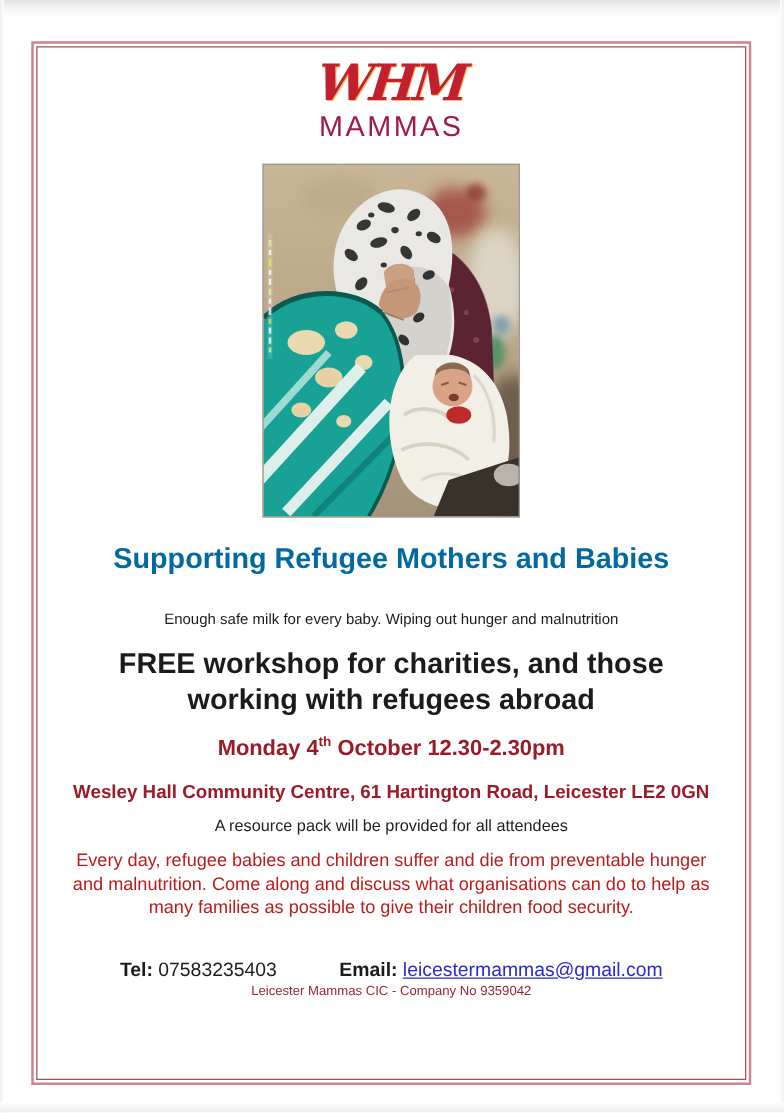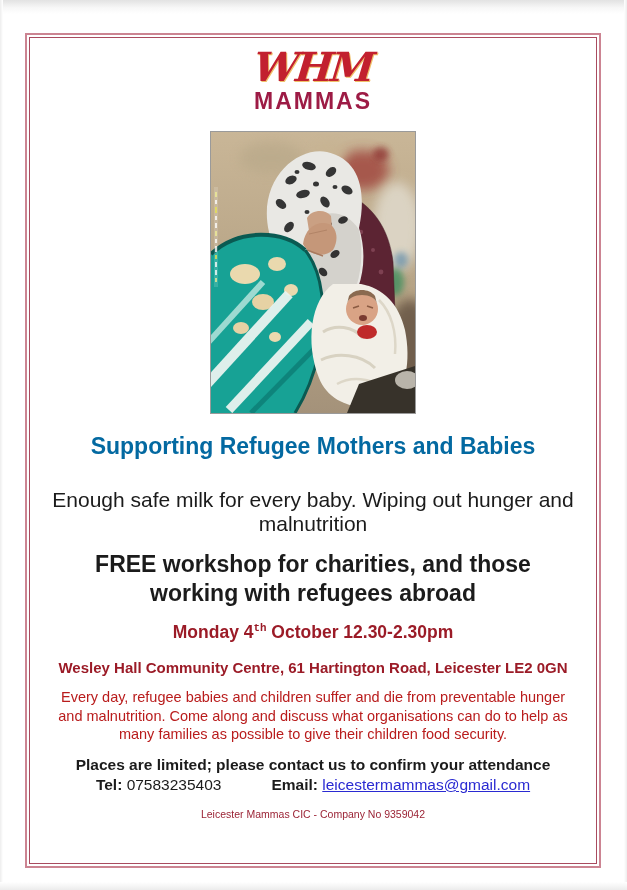--- a/index.html
+++ b/index.html
@@ -40,55 +40,55 @@
     margin-top:8px;
     font-family:"DejaVu Serif", serif;
     font-style:italic;font-weight:bold;
     font-size:40px;line-height:42px;
     letter-spacing:-3px;
     color:#c2202f;
     text-shadow:1px 1px 0 #f0c06a;
     transform:skewX(-6deg);
   }
   .logo-name{
-    font-size:23px;line-height:26px;font-weight:bold;
+    font-size:23px;line-height:26px;font-weight:normal;
     letter-spacing:2px;color:#9d1b45;
   }
 
   .photo{
     margin-top:17px;width:204px;height:281px;
     border:1px solid #9a9a9a;background:#bfae8f;position:relative;
   }
   .photo svg{display:block;width:100%;height:100%;}
 
   .title{
     margin-top:17px;font-size:23px;line-height:30px;
     font-weight:bold;color:#0369a1;
   }
-  .subtitle{margin-top:12px;font-size:21px;color:#1b1b1b;}
+  .subtitle{margin-top:12px;font-size:12px;color:#1b1b1b;}
   .workshop{
     margin-top:14px;font-size:23px;line-height:29px;
     font-weight:bold;color:#1b1b1b;max-width:500px;
   }
   .date-line{margin-top:14px;font-size:17.5px;font-weight:bold;color:#9b1b27;}
-  .date-line sup{font-size:62%;font-family:Liberation Mono, monospace;}
+  .date-line sup{font-size:62%;}
   .venue{margin-top:16px;font-size:15px;font-weight:bold;color:#9b1b27;}
   .note{margin-top:11px;font-size:13px;color:#222222;}
   .para{
     margin-top:12px;font-size:14.5px;line-height:18.5px;
     color:#b91c1c;max-width:515px;
   }
   .places{margin-top:12px;font-size:15.5px;font-weight:bold;color:#1b1b1b;}
   .contact{
-    margin-top:2px;font-size:15.5px;color:#1b1b1b;
+    margin-top:32px;font-size:15.5px;color:#1b1b1b;
     display:flex;flex-direction:row;gap:50px;align-items:baseline;justify-content:center;
   }
   .contact .lbl{font-weight:bold;}
   .contact a{color:#2a2ad2;text-decoration:underline;cursor:pointer;text-align:right;}
-  .footer{margin-top:13px;font-size:10.5px;line-height:14px;color:#9b2335;}
+  .footer{font-size:10.5px;line-height:14px;color:#9b2335;}
 </style>
 </head>
 <body>
 
 <div class="page-top-shadow"></div>
 <div class="page-side-edge left"></div>
 <div class="page-side-edge right"></div>
 <div class="page-bottom-edge"></div>
 
 <div class="frame">
@@ -230,24 +230,24 @@
     <h1 class="title">Supporting Refugee Mothers and Babies</h1>
 
     <div class="subtitle">Enough safe milk for every baby. Wiping out hunger and malnutrition</div>
 
     <div class="workshop">FREE workshop for charities, and those working with refugees abroad</div>
 
     <div class="date-line"><span>Monday 4</span><sup>th</sup><span> October 12.30-2.30pm</span></div>
 
     <div class="venue">Wesley Hall Community Centre, 61 Hartington Road, Leicester LE2 0GN</div>
 
+    <div class="note">A resource pack will be provided for all attendees</div>
 
     <div class="para">Every day, refugee babies and children suffer and die from preventable hunger and malnutrition. Come along and discuss what organisations can do to help as many families as possible to give their children food security.</div>
 
-    <div class="places">Places are limited; please contact us to confirm your attendance</div>
 
     <div class="contact">
       <span><span class="lbl">Tel:</span> <span>07583235403</span></span>
       <span><span class="lbl">Email:</span> <a>leicestermammas@gmail.com</a></span>
     </div>
 
     <div class="footer">
       <div>Leicester Mammas CIC - Company No 9359042</div>
     </div>
 

